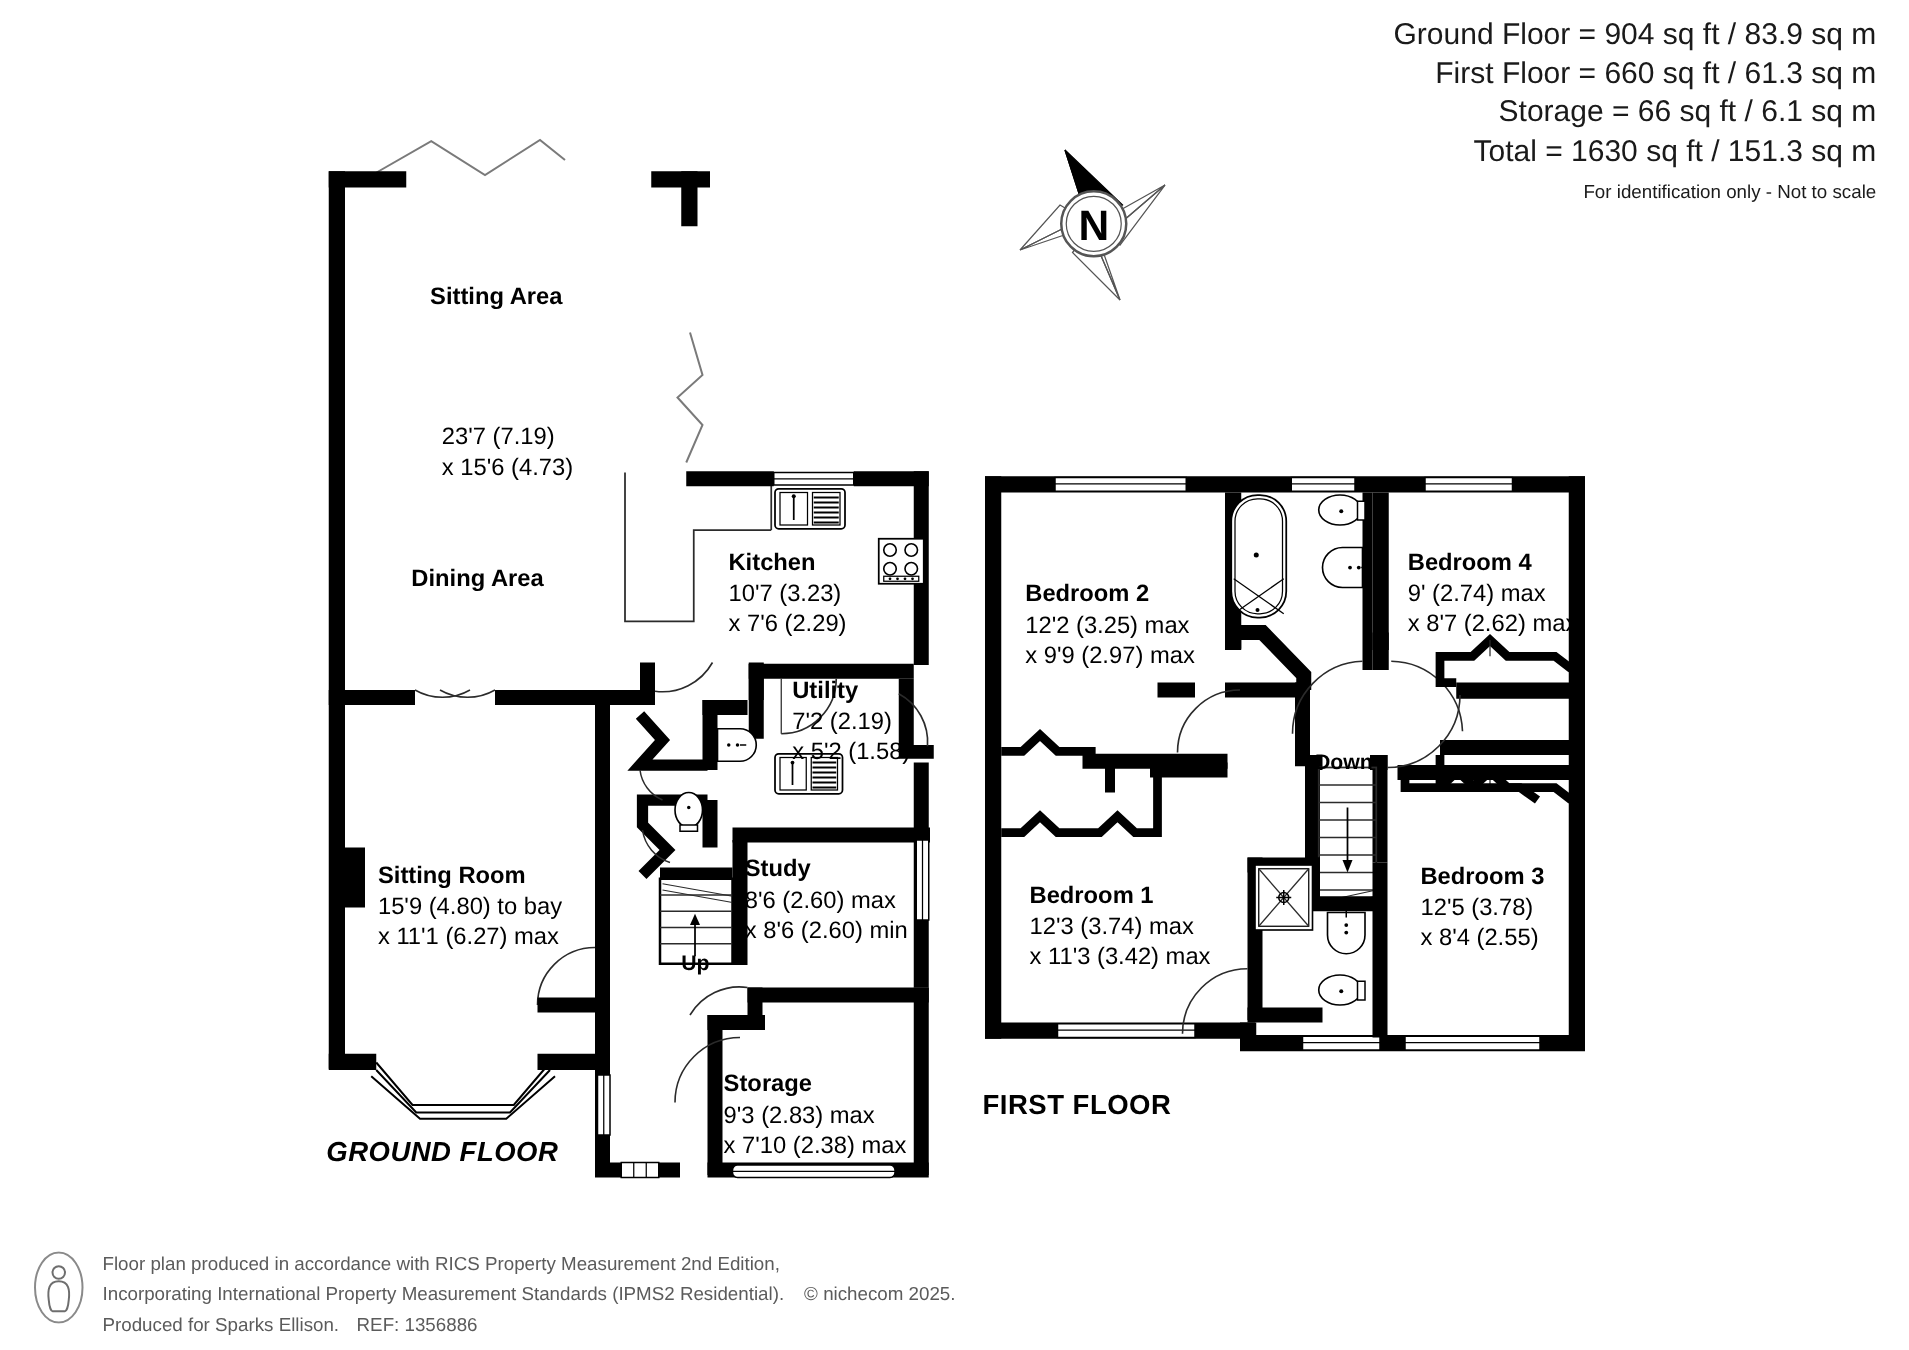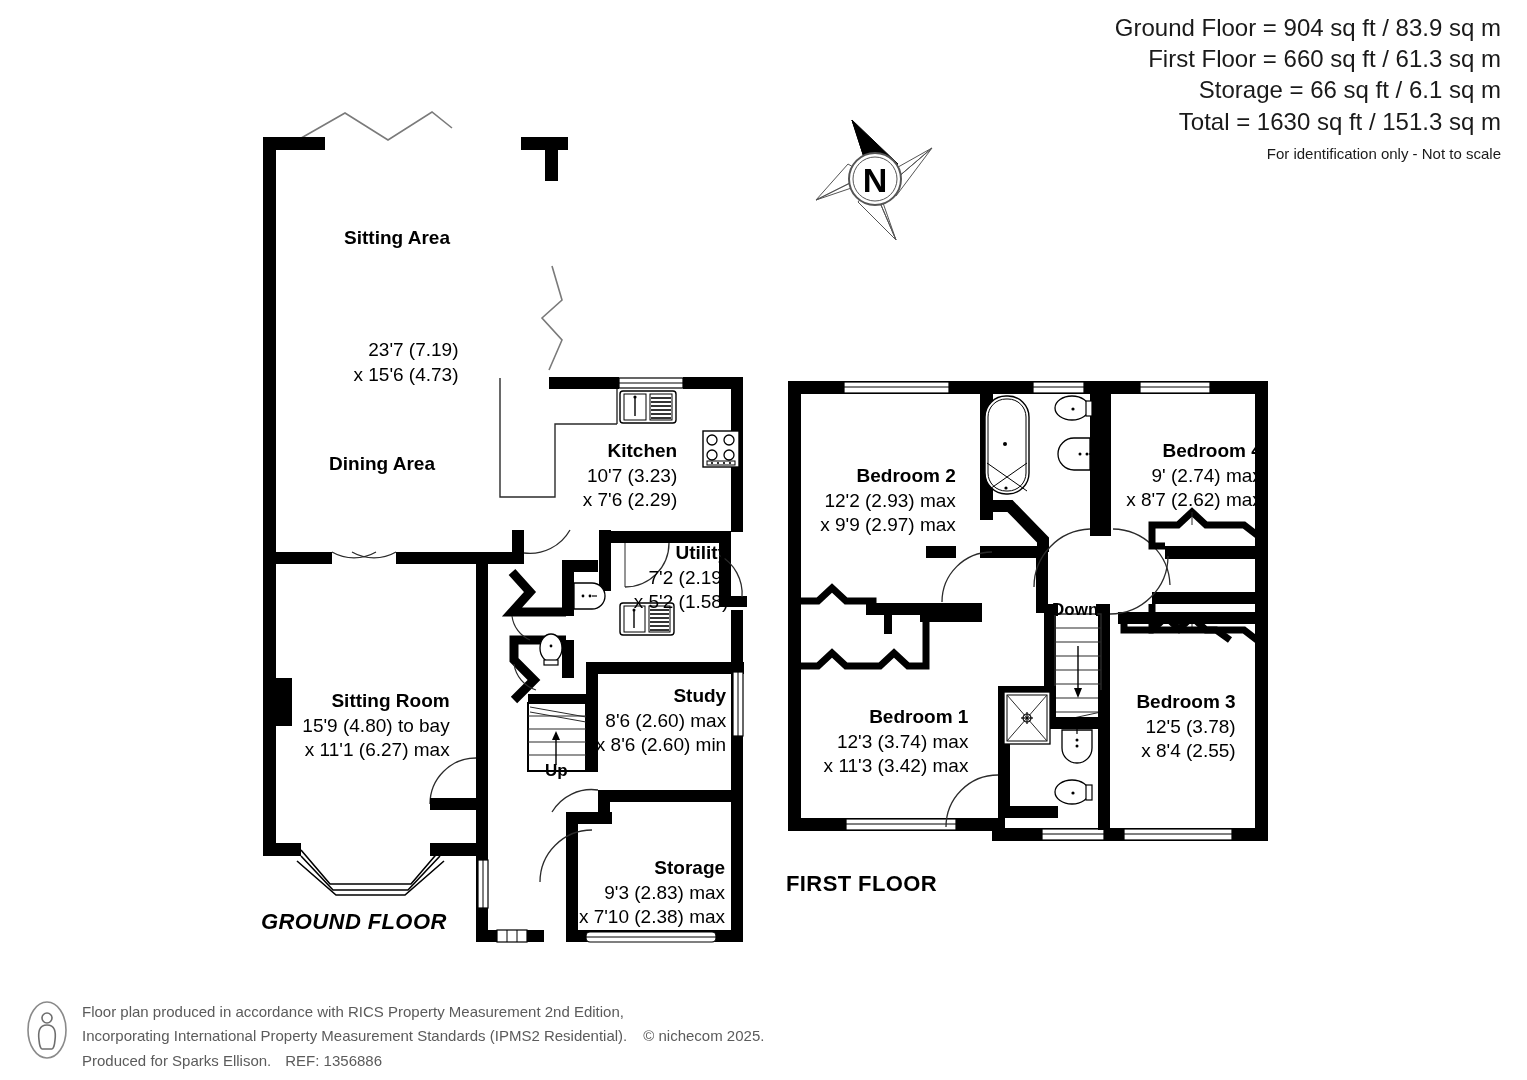--- a/index.html
+++ b/index.html
@@ -55,21 +55,21 @@
     left: 0;
     top: 0;
     width: 1527px;
     height: 1080px;
     pointer-events: none;
   }
 
   
   .room-label {
     position: absolute;
-    text-align: right;
+    text-align: left;
     line-height: 1.30;
     white-space: nowrap;
     transform: translateX(-50%);
   }
   .room-label .rname {
     font-size: 19px;
     font-weight: bold;
     color: #000;
   }
   .room-label .rdim {
@@ -511,21 +511,21 @@
     <div class="rdim">9'3 (2.83) max</div>
     <div class="rdim">x 7'10 (2.38) max</div>
   </div>
 
   <div class="stair-word" style="left:545px; top:761px;">Up</div>
 
   <div class="floor-title" style="left:261px; top:909px;font-style:italic;">GROUND FLOOR</div>
 
   <div class="room-label" style="left:888px; top:464px;">
     <div class="rname">Bedroom 2</div>
-    <div class="rdim">12'2 (2.93) max</div>
+    <div class="rdim">12'2 (3.25) max</div>
     <div class="rdim">x 9'9 (2.97) max</div>
   </div>
 
   <div class="room-label" style="left:1194px; top:439px;">
     <div class="rname">Bedroom 4</div>
     <div class="rdim">9' (2.74) max</div>
     <div class="rdim">x 8'7 (2.62) max</div>
   </div>
 
   <div class="room-label" style="left:896px; top:705px;">

